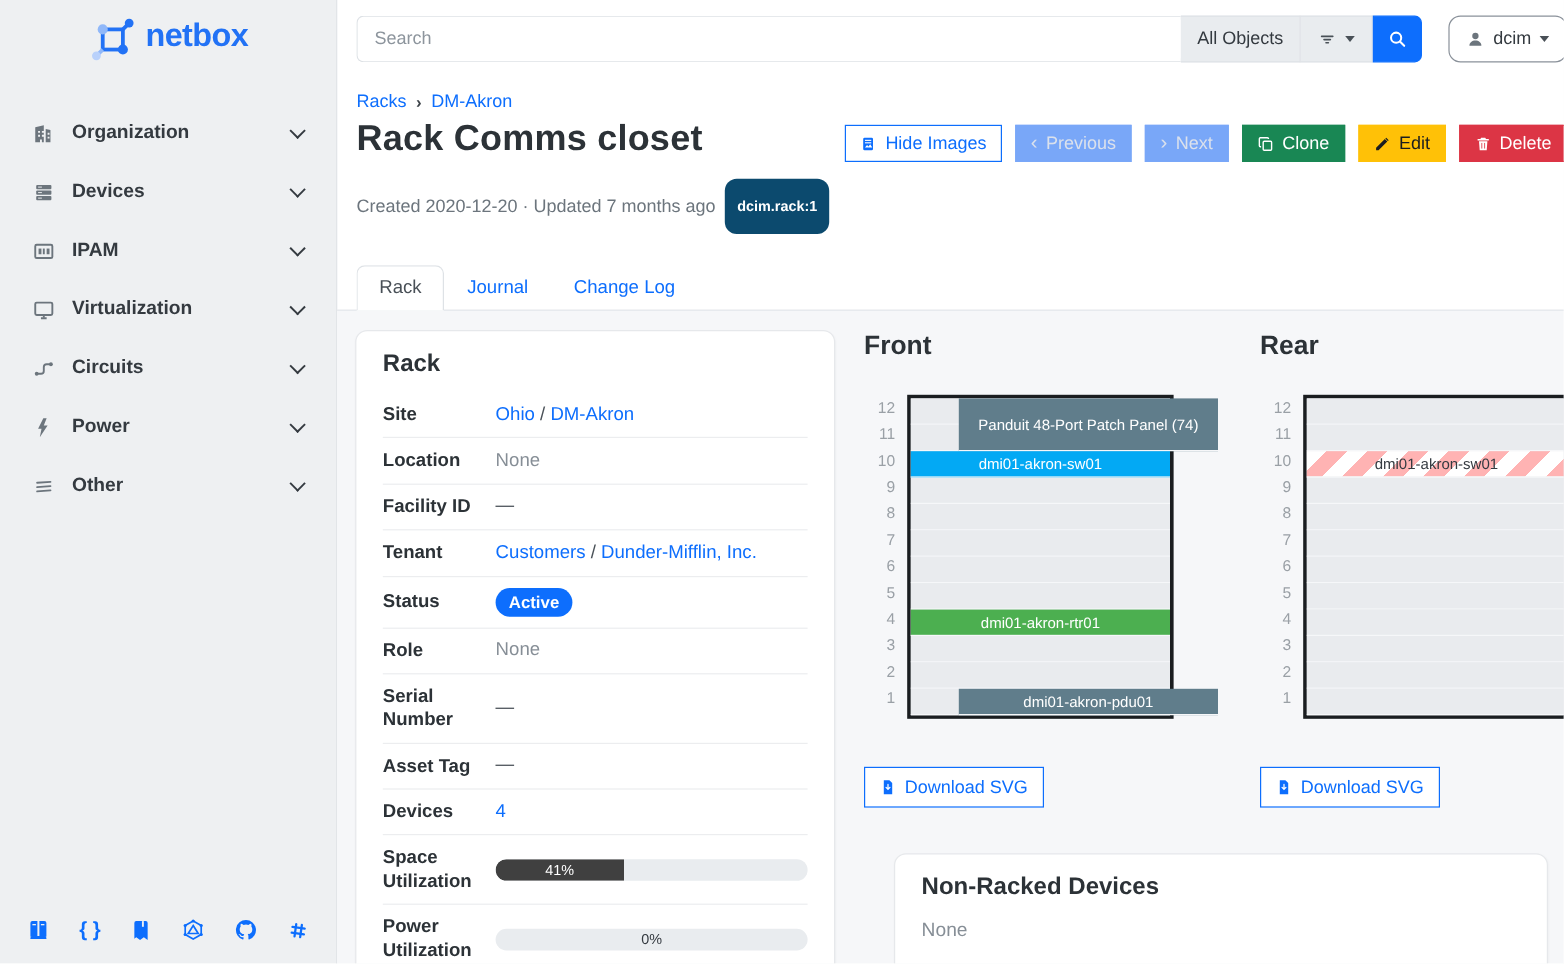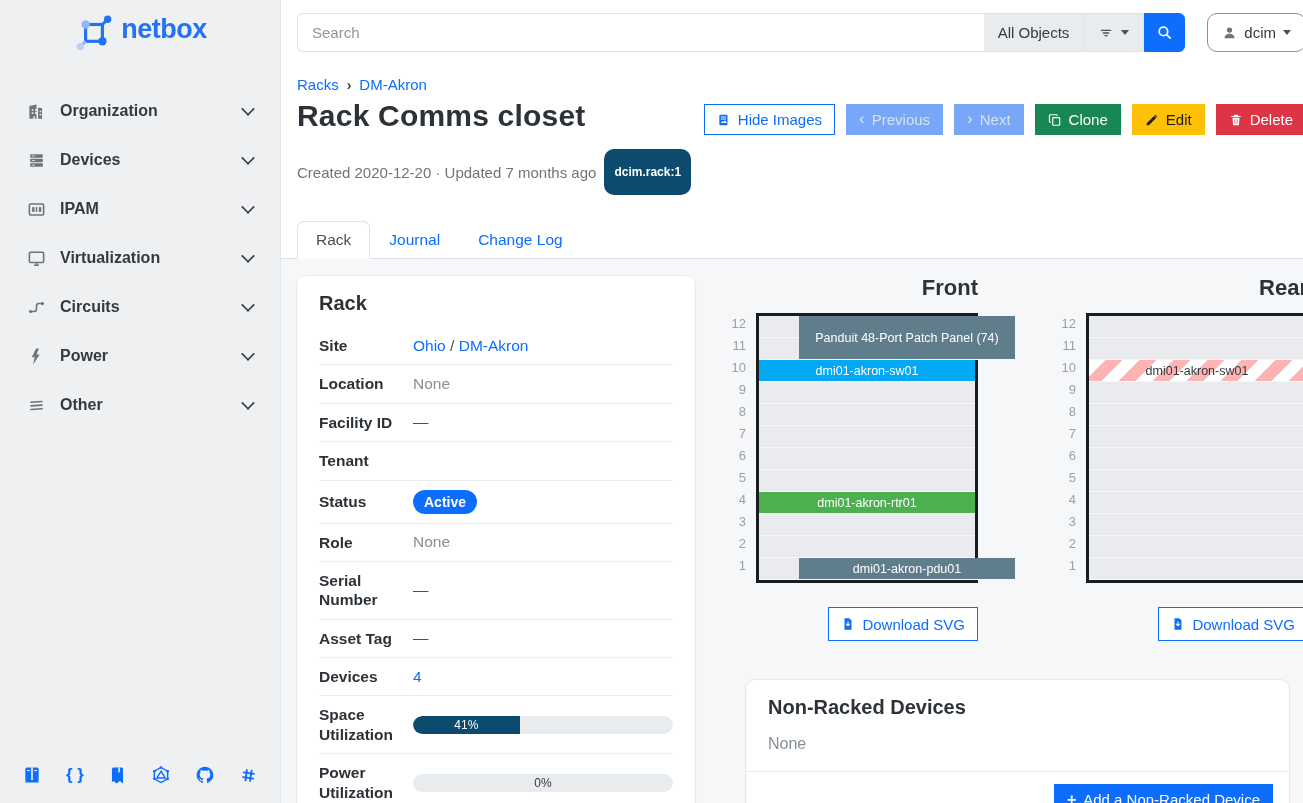--- a/index.html
+++ b/index.html
@@ -57,26 +57,26 @@
   .card { background:#fff; border:1px solid #e6e8eb; border-radius:10px; box-shadow:0 1px 2px rgba(0,0,0,.03); }
   .rack-card { padding:16px 22px 10px; }
   .card-title { font-size:20px; font-weight:bold; color:#2c3237; margin-bottom:12px; }
   .attr-row { display:grid; grid-template-columns:94px 1fr; align-items:center; padding:9px 0; border-bottom:1px solid #ecedef; font-size:15.5px; }
   .attr-label { font-weight:bold; color:#2c3237; line-height:1.25; }
   .attr-val { color:#495057; }
   .attr-val a { color:#0d6efd; text-decoration:none; cursor:pointer; }
   .muted { color:#868e96; }
   .badge-active { display:inline-block; background:#0d6efd; color:#fff; font-size:14px; font-weight:bold; padding:4px 11px; border-radius:12px; }
   .progress { position:relative; height:18px; background:#e9ecef; border-radius:9px; overflow:hidden; font-size:12px; }
-  .progress .fill { height:100%; background:#0c4a6e; color:#fff; display:flex; align-items:center; justify-content:center; border-radius:9px 0 0 9px; }
+  .progress .fill { height:100%; background:#404040; color:#fff; display:flex; align-items:center; justify-content:center; border-radius:9px 0 0 9px; }
   .progress .center-label { position:absolute; inset:0; display:flex; align-items:center; justify-content:center; color:#343a40; }
 
   .col-right { flex:1; padding-left:24px; display:flex; flex-direction:column; }
   .elevations { display:flex; justify-content:center; gap:72px; }
-  .elevation { display:flex; flex-direction:column; align-items:flex-end; }
+  .elevation { display:flex; flex-direction:column; align-items:flex-start;gap:16px; }
   .elev-title { font-size:22px; font-weight:bold; color:#2c3237; margin-bottom:12px; }
   .rack-row { display:flex; }
   .unit-col { width:26px; margin-right:10px; display:flex; flex-direction:column; }
   .unit-num { height:22px; line-height:22px; text-align:right; font-size:13px; color:#9aa0a6; }
   .rack-frame { border:3px solid #1a1d20; background:#e9ebee; }
   .rack-body { position:relative; width:216px; height:264px; }
   .slot { height:22px; border-bottom:1px solid #f6f7f9; background:#e9ebee; }
   .slot:last-of-type { border-bottom:none; }
   .device { position:absolute; left:0; width:216px; display:flex; align-items:center; justify-content:center; font-size:12.5px; cursor:pointer; border-bottom:1px solid #f6f7f9; }
   .device-gray { background:#607d8b; color:#fff;margin-left:40px; }
@@ -352,20 +352,21 @@
         <div class="attr-row">
           <span class="attr-label">Location</span>
           <span class="attr-val muted">None</span>
         </div>
         <div class="attr-row">
           <span class="attr-label">Facility ID</span>
           <span class="attr-val">—</span>
         </div>
         <div class="attr-row">
           <span class="attr-label">Tenant</span>
+          <span class="attr-val"><a>Customers</a> <span>/</span> <a>Dunder-Mifflin, Inc.</a></span>
         </div>
         <div class="attr-row">
           <span class="attr-label">Status</span>
           <span><span class="badge-active">Active</span></span>
         </div>
         <div class="attr-row">
           <span class="attr-label">Role</span>
           <span class="attr-val muted">None</span>
         </div>
         <div class="attr-row">

